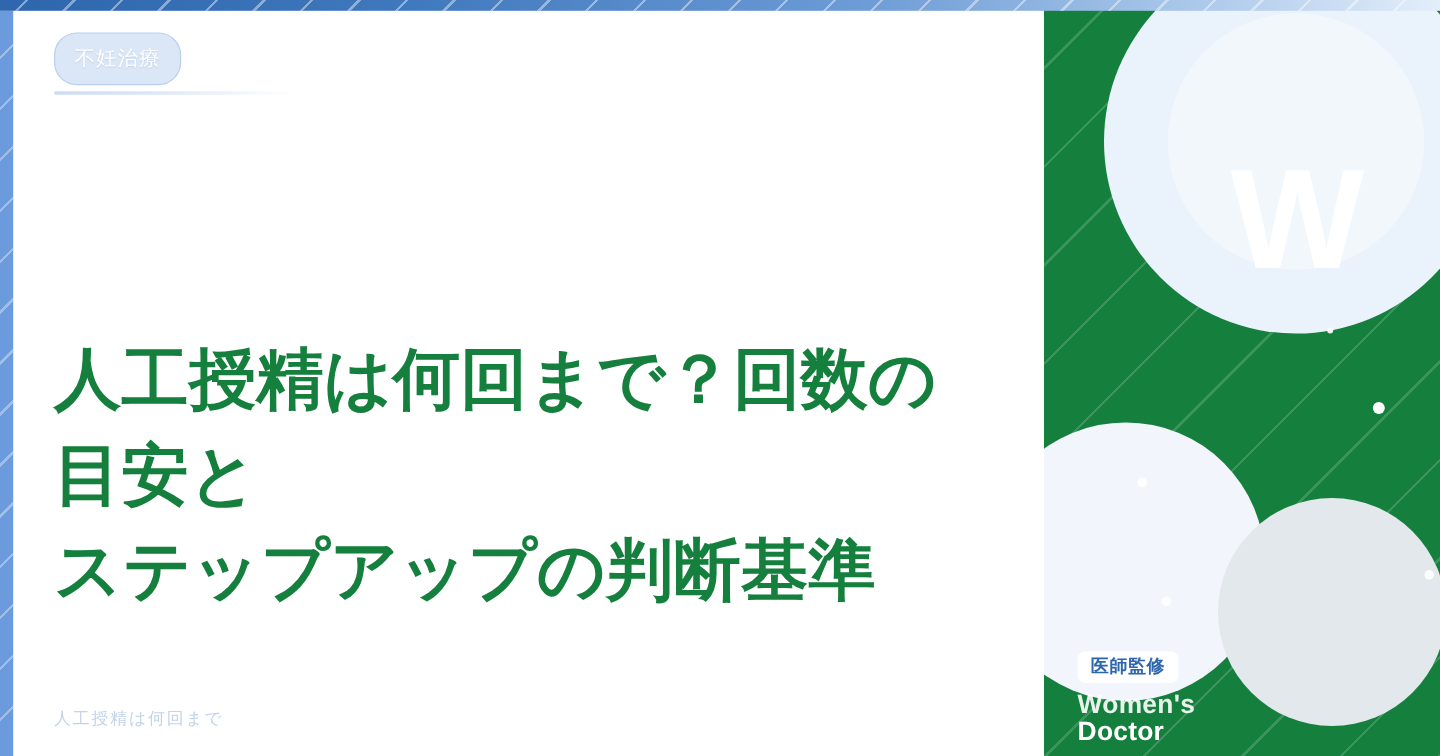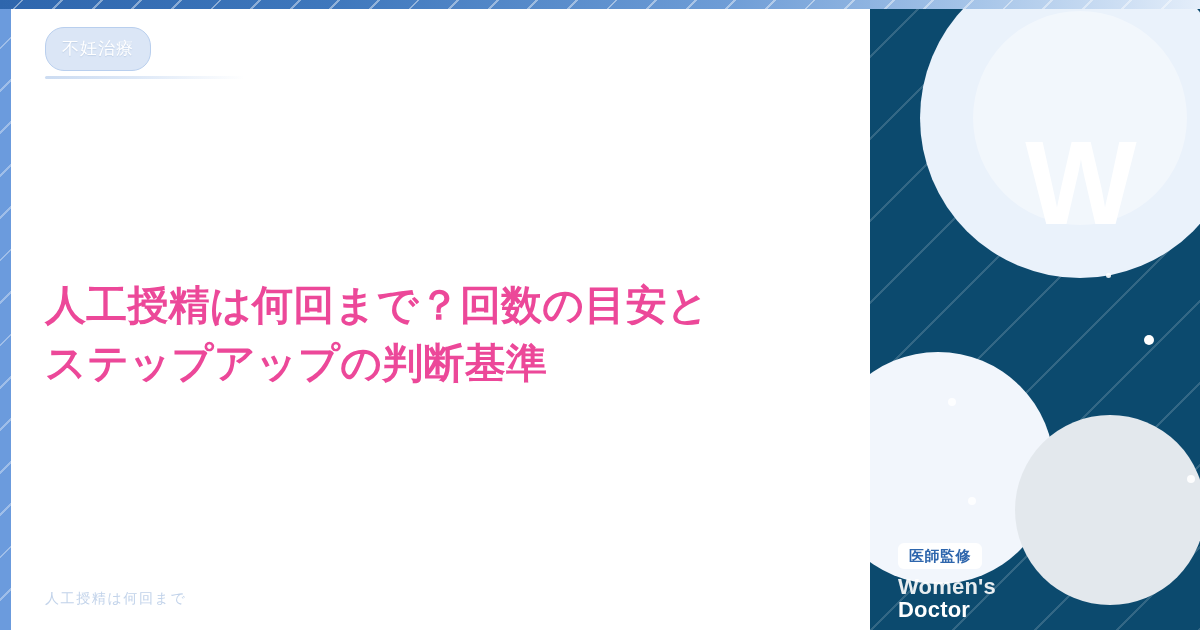--- a/index.html
+++ b/index.html
@@ -64,21 +64,21 @@
         rgba(255,255,255,0.35) 28px,
         rgba(255,255,255,0.35) 30px);
   }
 
   
   .brand-panel {
     position: absolute;
     top: 0; left: 870px;
     width: 330px;
     height: 630px;
-    background: #0c4a6e;
+    background: #15803d;
     overflow: hidden;
     z-index: 4;
   }
   .brand-panel .stripes {
     position: absolute;
     inset: -40px;
     background: repeating-linear-gradient(
         -45deg,
         rgba(255,255,255,0.00) 0px,
         rgba(255,255,255,0.00) 56px,
@@ -216,22 +216,22 @@
         #dde8f7 45%,
         rgba(235,242,251,0) 100%);
     border-radius: 2px;
   }
 
   .headline {
     position: absolute;
     left: 45px;
     top: 276px;
     width: 760px;
-    color: #ec4899;
-    font-size: 41px;
+    color: #15803d;
+    font-size: 56px;
     font-weight: 700;
     line-height: 1.42;
     letter-spacing: .2px;
   }
   .headline .hl-line { display: block; }
 
   .site-tag {
     position: absolute;
     left: 45px;
     top: 590px;

